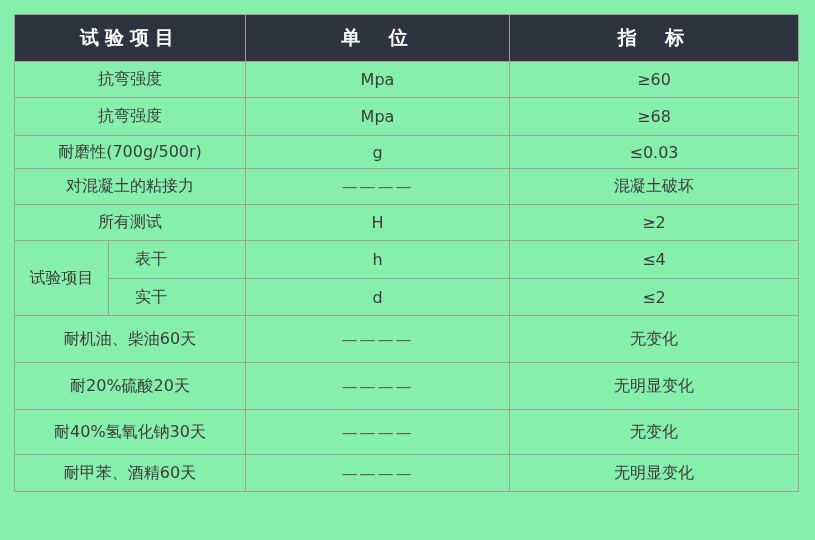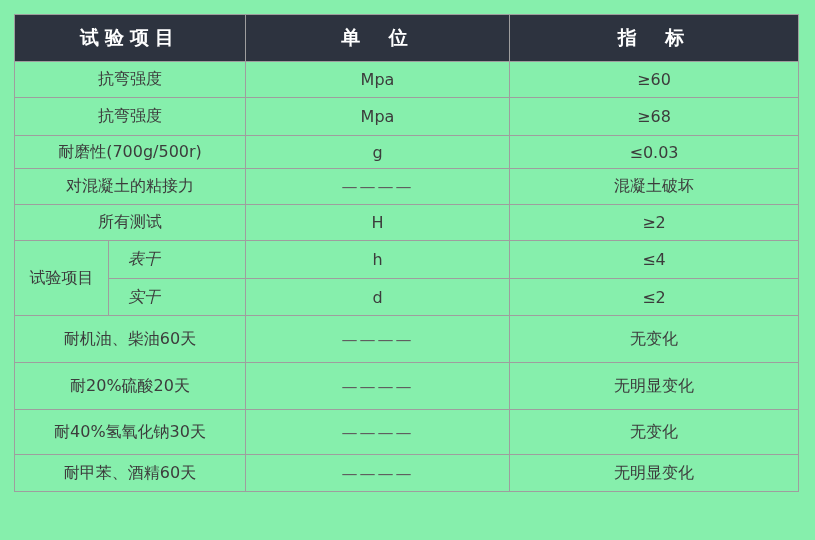--- a/index.html
+++ b/index.html
@@ -41,22 +41,21 @@
     text-align: center;
     height: 46px;
   }
   .spec-table td {
     color: #3c3c3c;
     font-size: 16px;
     text-align: center;
   }
   .spec-table td.sub-item {
     text-align: left;
-    padding-left: 19px;
-    font-style: italic;
+    padding-left: 26px;
   }
   .spec-table td.dash {
     color: #5f5f5f;
     letter-spacing: 2px;
   }
   .note {
     position: absolute;
     left: 15px;
     top: 504px;
     font-size: 15px;

